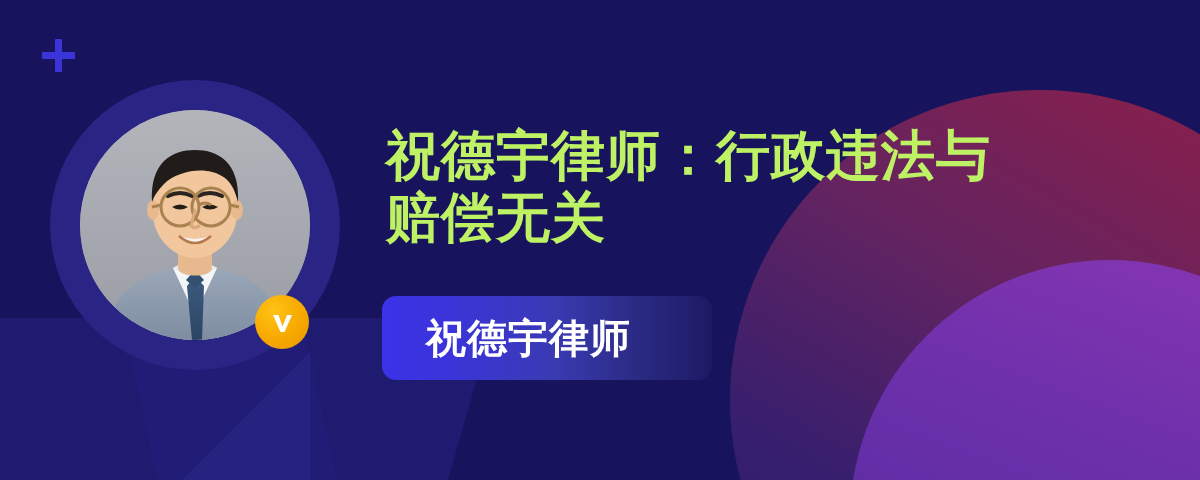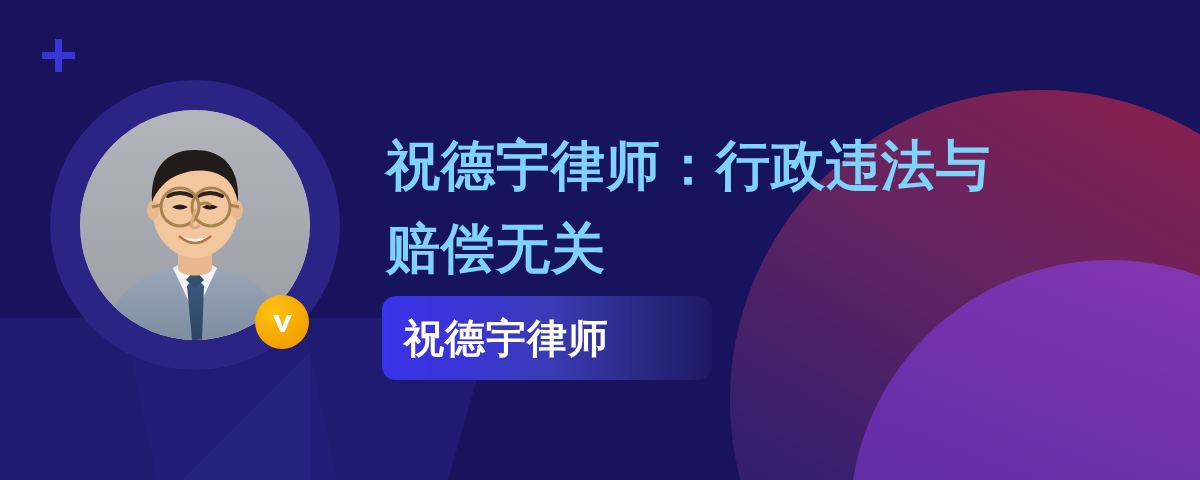--- a/index.html
+++ b/index.html
@@ -104,24 +104,24 @@
     background:radial-gradient(circle at 35% 30%,#ffc315 0%,#f7a800 55%,#e89700 100%);
     display:flex; align-items:center; justify-content:center;
   }
   .verify-badge svg { display:block; }
 
   
   .title {
     position:absolute;
     left:386px; top:124px;
     width:700px;
-    color:#7dd3fc;
+    color:#bef264;
     font-size:54px;
     font-weight:700;
-    line-height:83px;
+    line-height:62px;
     letter-spacing:1px;
     white-space:pre-line;
   }
 
   
   .cta-button {
     position:absolute;
     left:382px; top:296px;
     width:330px; height:84px;
     border-radius:14px;
@@ -130,21 +130,21 @@
     display:flex;
     align-items:center;
     cursor:pointer;
     overflow:hidden;
   }
   .cta-label {
     color:#ffffff;
     font-size:40px;
     font-weight:700;
     letter-spacing:1px;
-    padding-left:22px;
+    padding-left:44px;
     white-space:nowrap;
   }
 </style>
 </head>
 <body>
 
 <div class="banner">
 
   <div class="bg-layer">
     <div class="poly-left"></div>

